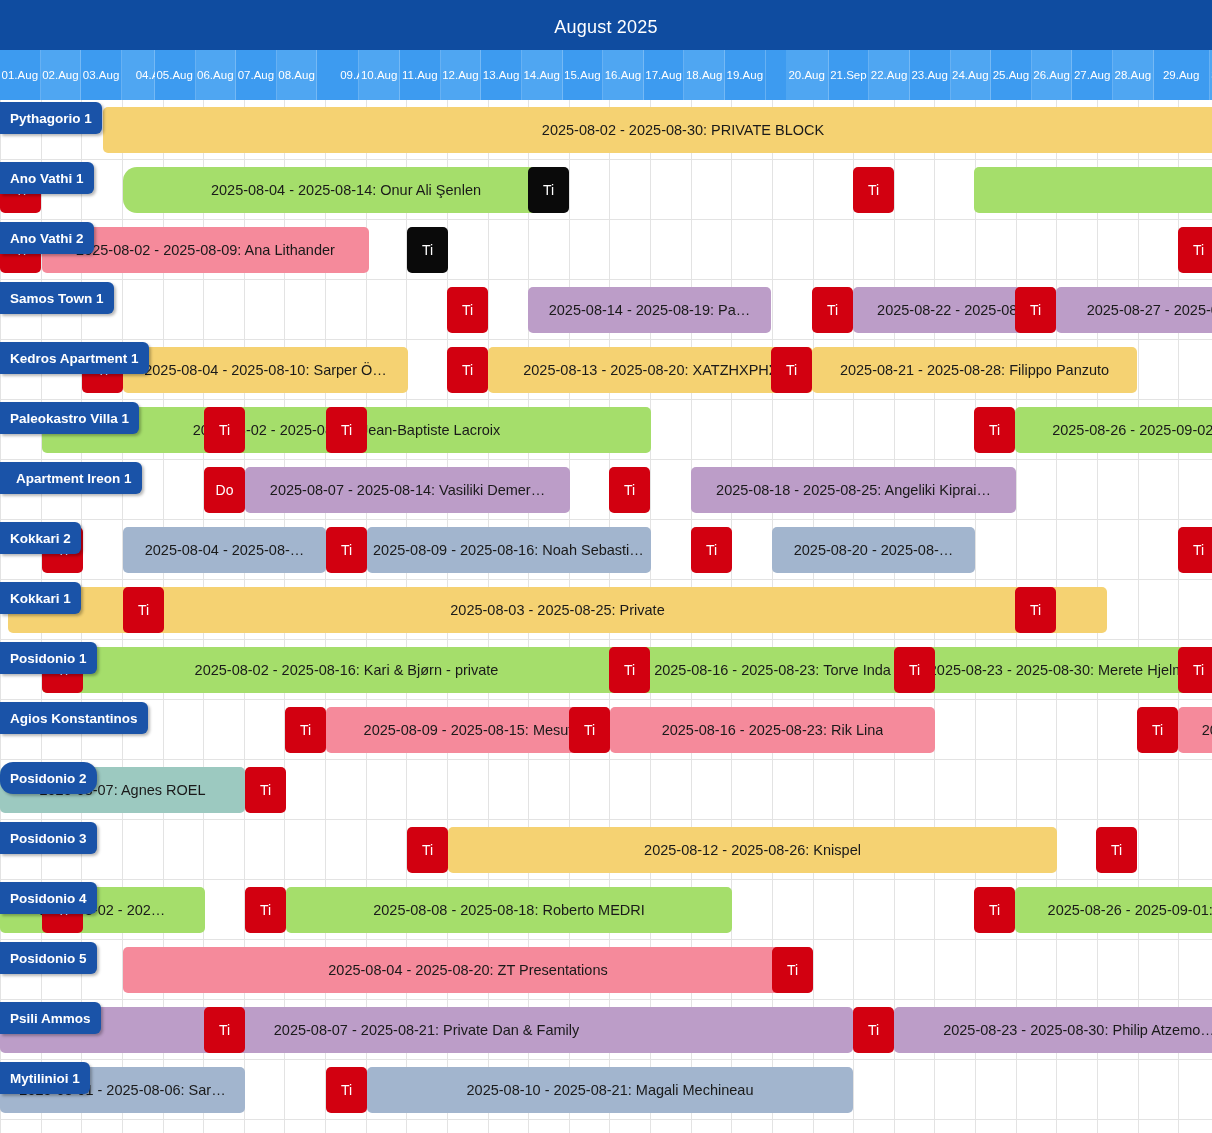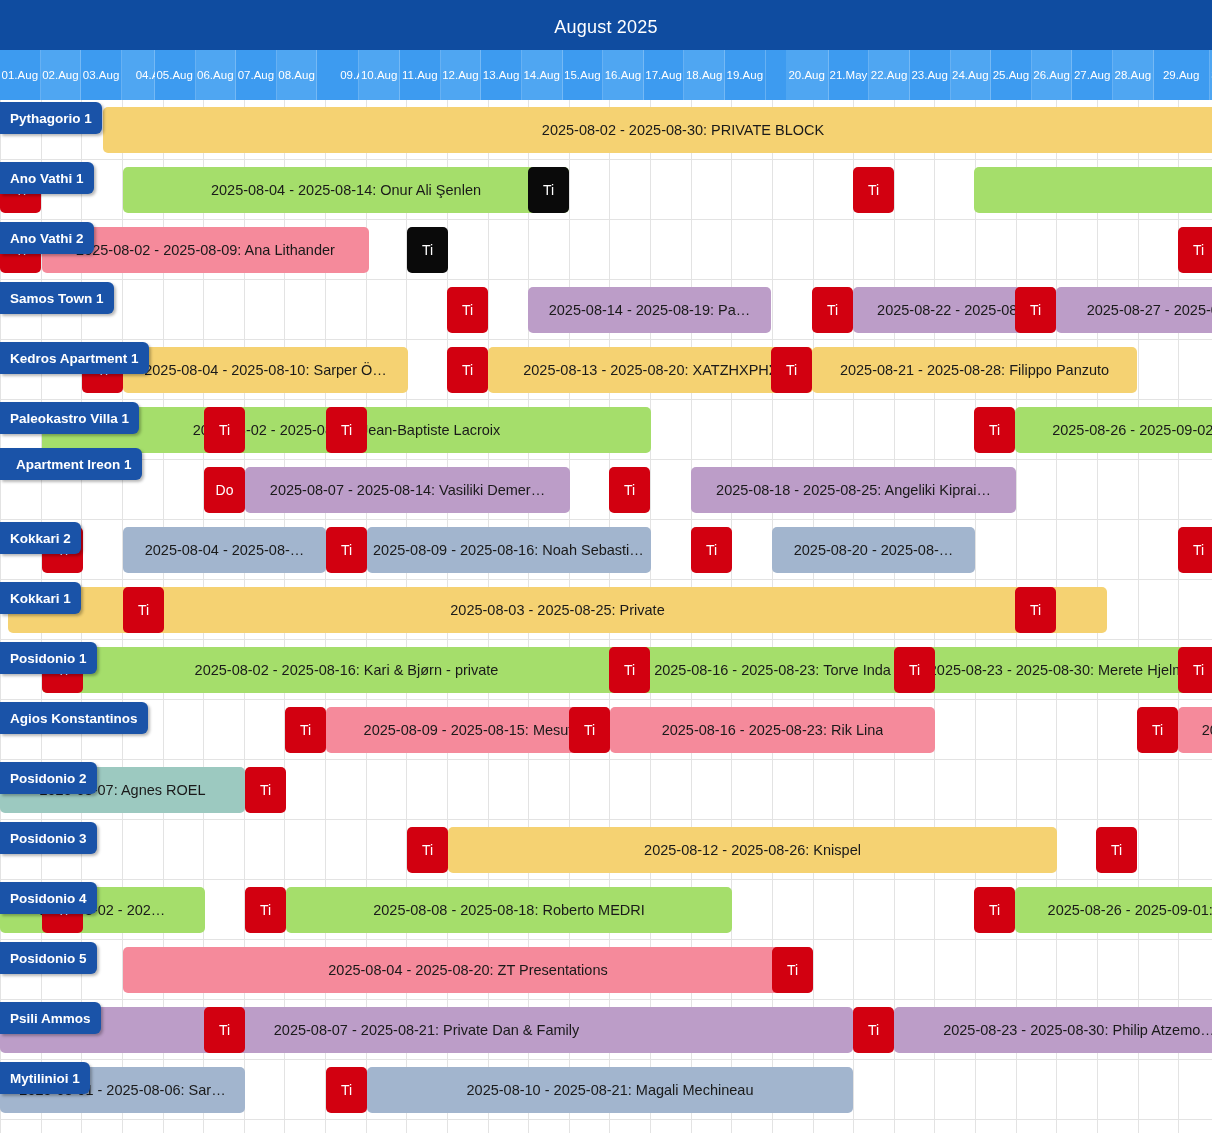--- a/index.html
+++ b/index.html
@@ -149,21 +149,21 @@
       <div class="day-cell alt" style="width: 40.63px;">
         <span>18.Aug</span>
       </div>
       <div class="day-cell" style="width: 40.63px;">
         <span>19.Aug</span>
       </div>
       <div class="day-cell alt" style="width: 43px; margin-left: 20px;">
         <span>20.Aug</span>
       </div>
       <div class="day-cell" style="width: 40.63px;">
-        <span>21.May</span>
+        <span>21.Sep</span>
       </div>
       <div class="day-cell alt" style="width: 40.63px;">
         <span>22.Aug</span>
       </div>
       <div class="day-cell" style="width: 40.63px;">
         <span>23.Aug</span>
       </div>
       <div class="day-cell alt" style="width: 40.63px;">
         <span>24.Aug</span>
       </div>
@@ -220,21 +220,21 @@
       <div class="vline" style="left: 1178.27px;"></div>
       <div class="row" style="top: 0px;">
         <div class="bar" style="left: 103px; width: 1160px; background: rgb(245, 210, 114);">
           <span class="bar-label">2025-08-02 - 2025-08-30: PRIVATE BLOCK</span>
         </div>
       </div>
       <div class="room-badge" style="top: 2px;">
         <span>Pythagorio 1</span>
       </div>
       <div class="row" style="top: 60px;">
-        <div class="bar" style="left: 123px; width: 446px; background: rgb(165, 222, 107);">
+        <div class="bar" style="left: 123px; width: 446px; background: rgb(165, 222, 107); border-radius: 14px;">
           <span class="bar-label">2025-08-04 - 2025-08-14: Onur Ali Şenlen</span>
         </div>
         <div class="bar" style="left: 974px; width: 290px; background: rgb(165, 222, 107);">
           <span class="bar-label"></span>
         </div>
         <div class="chip red" style="left: 0px;">
           <span>Ti</span>
         </div>
         <div class="chip black" style="left: 528px;">
           <span>Ti</span>
@@ -336,21 +336,21 @@
         <div class="bar" style="left: 691px; width: 325px; background: rgb(188, 157, 200);">
           <span class="bar-label">2025-08-18 - 2025-08-25: Angeliki Kiprai…</span>
         </div>
         <div class="chip red" style="left: 204px;">
           <span>Do</span>
         </div>
         <div class="chip red" style="left: 609px;">
           <span>Ti</span>
         </div>
       </div>
-      <div class="room-badge" style="top: 348px; padding-left: 16px;">
+      <div class="room-badge" style="top: 362px; padding-left: 16px;">
         <span>Apartment Ireon 1</span>
       </div>
       <div class="row" style="top: 420px;">
         <div class="bar" style="left: 123px; width: 203px; background: rgb(162, 181, 206);">
           <span class="bar-label">2025-08-04 - 2025-08-…</span>
         </div>
         <div class="bar" style="left: 367px; width: 284px; background: rgb(162, 181, 206);">
           <span class="bar-label">2025-08-09 - 2025-08-16: Noah Sebastian</span>
         </div>
         <div class="bar" style="left: 772px; width: 203px; background: rgb(162, 181, 206);">
@@ -436,21 +436,21 @@
         <span>Agios Konstantinos</span>
       </div>
       <div class="row" style="top: 660px;">
         <div class="bar" style="left: 0px; width: 245px; background: rgb(156, 201, 192);">
           <span class="bar-label">2025-08-07: Agnes ROEL</span>
         </div>
         <div class="chip red" style="left: 245px;">
           <span>Ti</span>
         </div>
       </div>
-      <div class="room-badge" style="top: 662px;">
+      <div class="room-badge" style="top: 662px; border-radius: 13px;">
         <span>Posidonio 2</span>
       </div>
       <div class="row" style="top: 720px;">
         <div class="bar" style="left: 448px; width: 609px; background: rgb(245, 210, 114);">
           <span class="bar-label">2025-08-12 - 2025-08-26: Knispel</span>
         </div>
         <div class="chip red" style="left: 407px;">
           <span>Ti</span>
         </div>
         <div class="chip red" style="left: 1096px;">

